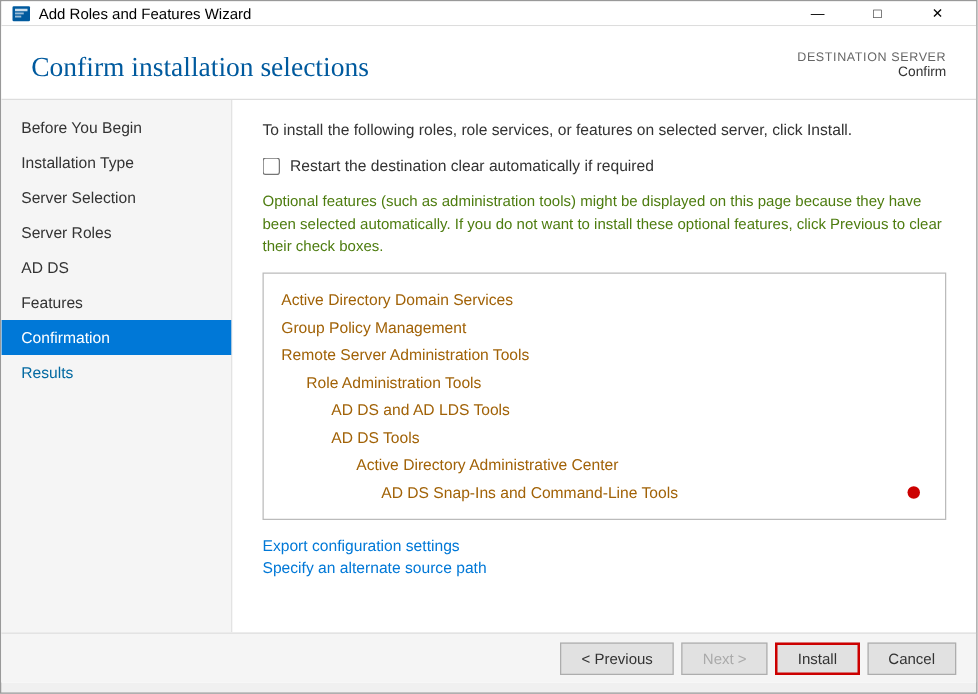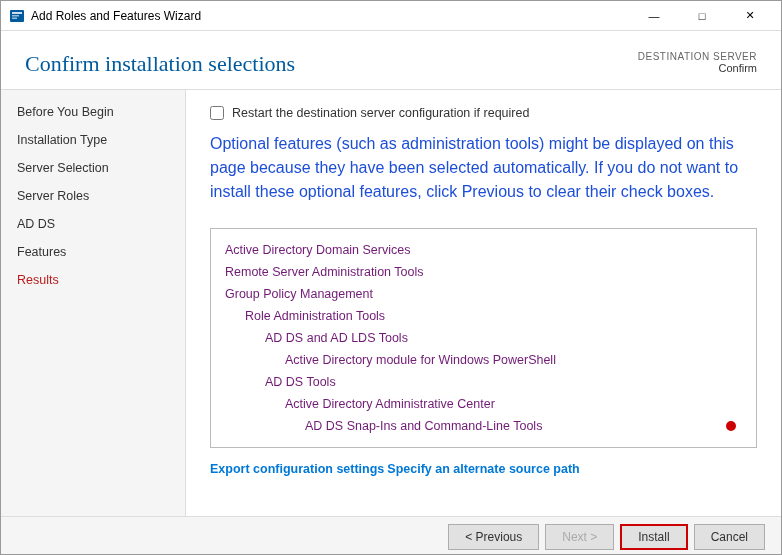--- a/index.html
+++ b/index.html
@@ -7,21 +7,21 @@
       font-family: 'Segoe UI', sans-serif;
       font-size: 13px;
       background: #f0f0f0;
       width: 782px;
       height: 555px;
       overflow: hidden;
       border: 1px solid #999;
     }
     .titlebar {
       background: #fff;
-      height: 30px;
+      height: 20px;
       display: flex;
       align-items: center;
       padding: 0 8px;
       border-bottom: 1px solid #ddd;
       user-select: none;
     }
     .titlebar-icon {
       width: 16px;
       height: 16px;
       margin-right: 6px;
@@ -99,21 +99,21 @@
       padding: 7px 16px;
       font-size: 12.5px;
       color: #333;
       cursor: pointer;
     }
     .sidebar-item.active {
       background: #0078d7;
       color: #fff;
     }
     .sidebar-item.disabled {
-      color: #b91c1c;
+      color: #0369a1;
       cursor: default;
     }
 
     .content {
       flex: 1;
       padding: 16px 24px;
       overflow-y: auto;
       background: #fff;
     }
 
@@ -133,59 +133,59 @@
     .checkbox-row input[type="checkbox"] {
       width: 14px;
       height: 14px;
     }
     .checkbox-label {
       font-size: 12.5px;
       color: #333;
     }
 
     .optional-note {
-      font-size: 16px;
-      color: #1d4ed8;
-      margin-bottom: 24px;
+      font-size: 12px;
+      color: #4d7c0f;
+      margin-bottom: 12px;
       line-height: 1.5;
     }
 
     .feature-list-box {
       border: 1px solid #bbb;
       padding: 10px 14px;
       margin-bottom: 14px;
       min-height: 180px;
       position: relative;
       background: #fff;
     }
     .feature-item {
       font-size: 12.5px;
-      color: #701a75;
+      color: #a16207;
       padding: 1px 0;
       line-height: 1.6;
     }
     .feature-item.indent1 { padding-left: 20px; }
     .feature-item.indent2 { padding-left: 40px; }
     .feature-item.indent3 { padding-left: 60px; }
     .feature-item.indent4 { padding-left: 80px; }
     .red-dot {
       width: 10px;
       height: 10px;
       background: #c00;
       border-radius: 50%;
       position: absolute;
       bottom: 16px;
       right: 20px;
     }
 
     .links-section {
       display: flex;
+      flex-direction: column;
       gap: 3px;
       margin-top: 4px;
-      font-weight: bold;
     }
     .link {
       color: #0078d7;
       font-size: 12.5px;
       cursor: pointer;
       text-decoration: none;
     }
 
     .wizard-footer {
       height: 40px;
@@ -254,39 +254,40 @@
 
   <div class="wizard-body">
 
     <div class="sidebar">
       <div class="sidebar-item">Before You Begin</div>
       <div class="sidebar-item">Installation Type</div>
       <div class="sidebar-item">Server Selection</div>
       <div class="sidebar-item">Server Roles</div>
       <div class="sidebar-item">AD DS</div>
       <div class="sidebar-item">Features</div>
+      <div class="sidebar-item active">Confirmation</div>
       <div class="sidebar-item disabled">Results</div>
     </div>
 
     <div class="content">
+      <p class="instruction">To install the following roles, role services, or features on selected server, click Install.</p>
 
       <div class="checkbox-row">
         <input type="checkbox" style="">
-        <span class="checkbox-label">Restart the destination server configuration if required</span>
+        <span class="checkbox-label">Restart the destination clear automatically if required</span>
       </div>
 
       <p class="optional-note">Optional features (such as administration tools) might be displayed on this page because they have been selected automatically. If you do not want to install these optional features, click Previous to clear their check boxes.</p>
 
       <div class="feature-list-box">
         <div class="feature-item">Active Directory Domain Services</div>
+        <div class="feature-item">Group Policy Management</div>
         <div class="feature-item">Remote Server Administration Tools</div>
-        <div class="feature-item">Group Policy Management</div>
         <div class="feature-item indent1">Role Administration Tools</div>
         <div class="feature-item indent2">AD DS and AD LDS Tools</div>
-        <div class="feature-item indent3">Active Directory module for Windows PowerShell</div>
         <div class="feature-item indent2">AD DS Tools</div>
         <div class="feature-item indent3">Active Directory Administrative Center</div>
         <div class="feature-item indent4">AD DS Snap-Ins and Command-Line Tools</div>
         <div class="red-dot"></div>
       </div>
 
       <div class="links-section">
         <a class="link">Export configuration settings</a>
         <a class="link">Specify an alternate source path</a>
       </div>

